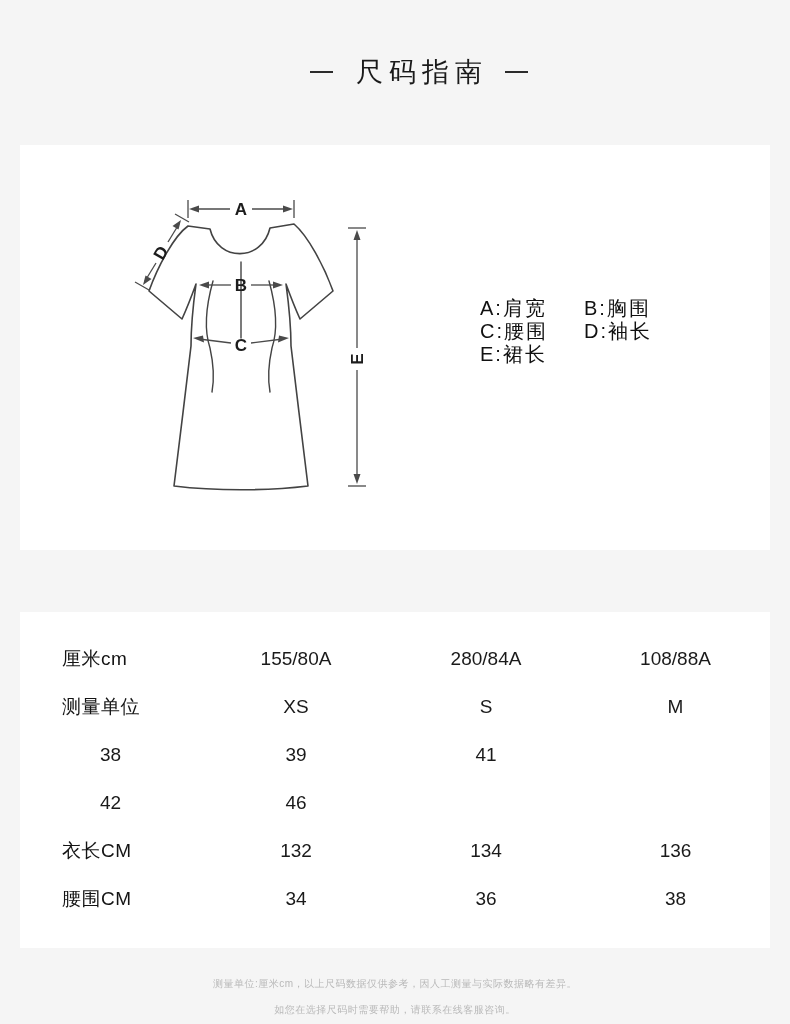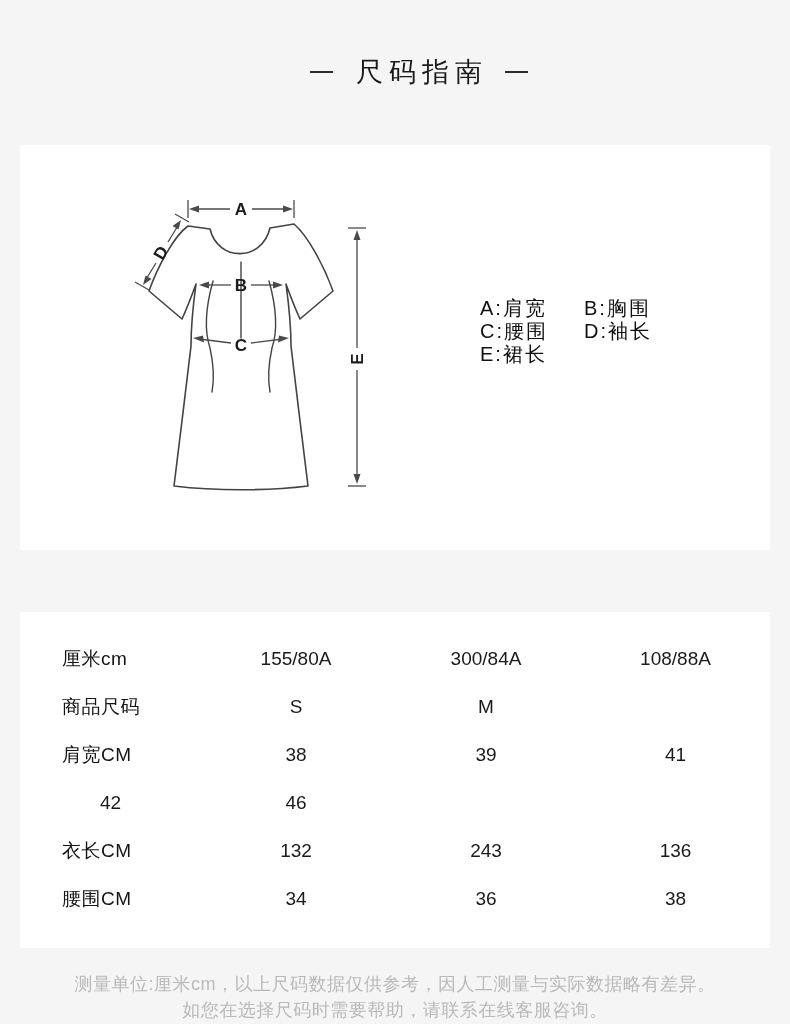--- a/index.html
+++ b/index.html
@@ -90,21 +90,21 @@
   .row-value {
     text-align: center;
     color: #1a1a1a;
   }
   
   .footer-note {
     position: absolute;
     top: 971px; left: 0;
     width: 790px;
     text-align: center;
-    font-size: 18px;
+    font-size: 10px;
     line-height: 26px;
     color: #b9b9b9;
     letter-spacing: 0.5px;
   }
 </style>
 </head>
 <body>
 
 <div class="page">
 
@@ -201,46 +201,46 @@
       <div>E:裙长</div>
     </div>
   </div>
 
   <div class="card table-card">
     <div class="size-table">
 
       <div class="size-row">
         <div class="row-label">厘米cm</div>
         <div class="row-value">155/80A</div>
-        <div class="row-value">300/84A</div>
+        <div class="row-value">280/84A</div>
         <div class="row-value">108/88A</div>
       </div>
 
       <div class="size-row">
-        <div class="row-label">商品尺码</div>
+        <div class="row-label">测量单位</div>
+        <div class="row-value">XS</div>
         <div class="row-value">S</div>
         <div class="row-value">M</div>
       </div>
 
       <div class="size-row">
-        <div class="row-label">肩宽CM</div>
         <div class="row-value">38</div>
         <div class="row-value">39</div>
         <div class="row-value">41</div>
       </div>
 
       <div class="size-row">
         <div class="row-value">42</div>
         <div class="row-value">46</div>
       </div>
 
       <div class="size-row">
         <div class="row-label">衣长CM</div>
         <div class="row-value">132</div>
-        <div class="row-value">243</div>
+        <div class="row-value">134</div>
         <div class="row-value">136</div>
       </div>
 
       <div class="size-row">
         <div class="row-label">腰围CM</div>
         <div class="row-value">34</div>
         <div class="row-value">36</div>
         <div class="row-value">38</div>
       </div>
 

